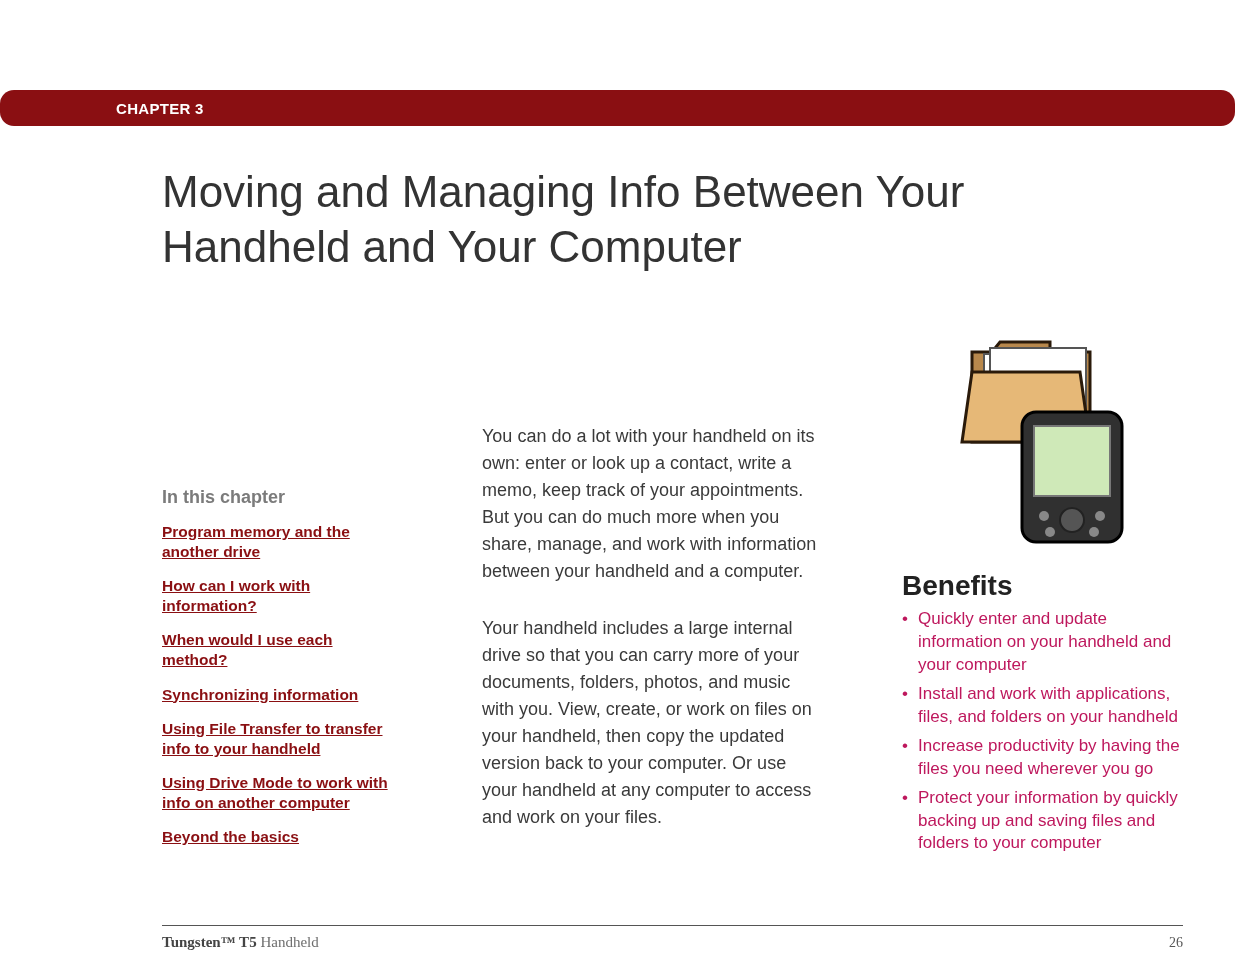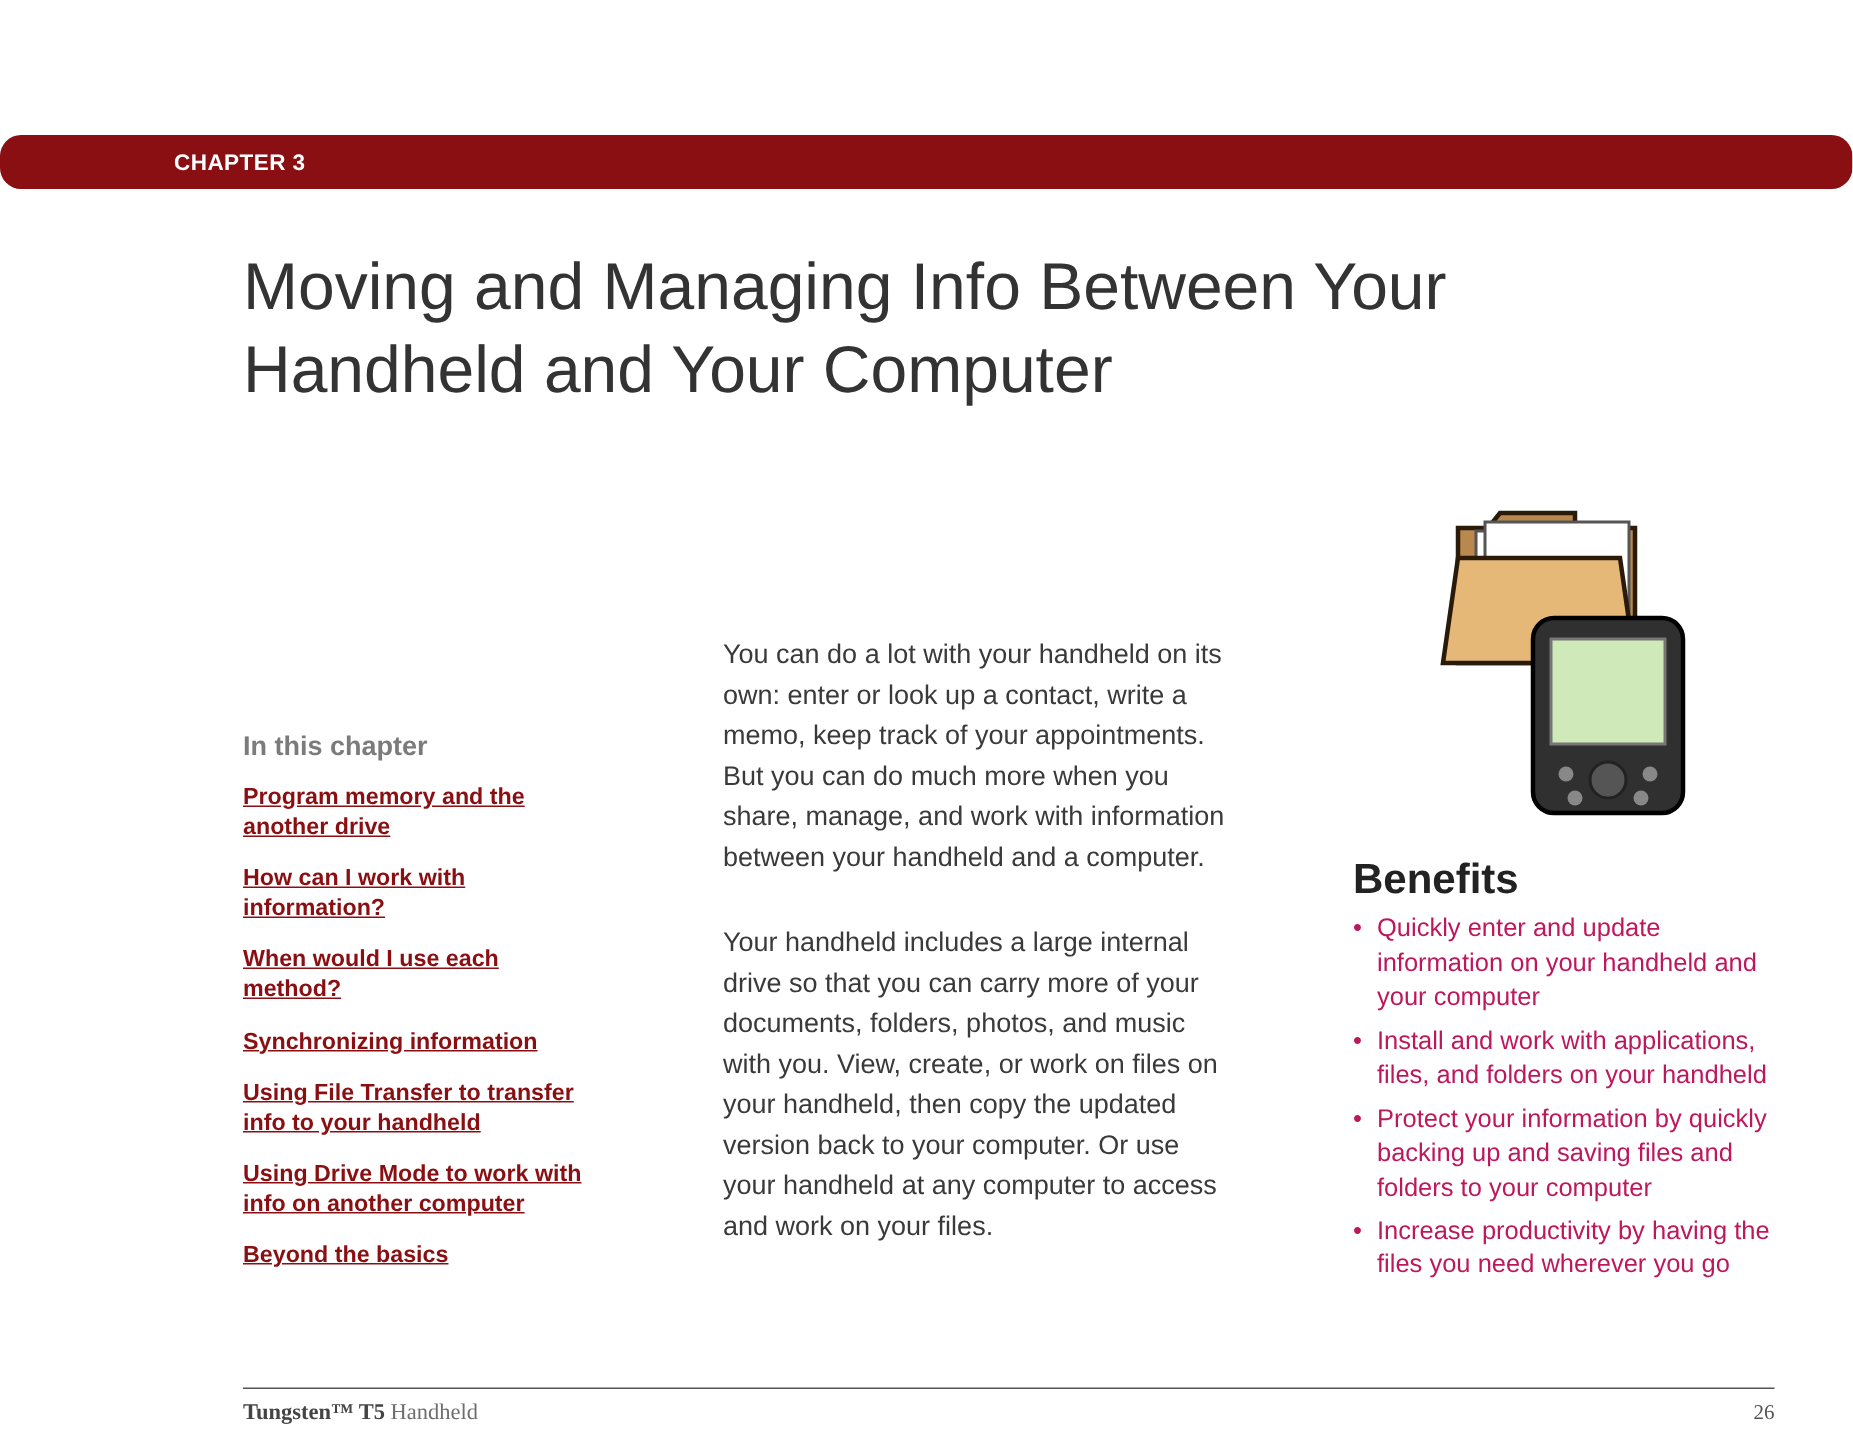--- a/index.html
+++ b/index.html
@@ -166,22 +166,22 @@
             <circle cx="28" cy="120" r="5" fill="#888"></circle>
             <circle cx="72" cy="120" r="5" fill="#888"></circle>
           </g>
         </svg>
       </div>
 
       <div class="benefits-heading">Benefits</div>
       <ul class="benefits-list">
         <li>Quickly enter and update information on your handheld and your computer</li>
         <li>Install and work with applications, files, and folders on your handheld</li>
+        <li>Increase productivity by having the files you need wherever you go</li>
         <li>Protect your information by quickly backing up and saving files and folders to your computer</li>
-        <li>Increase productivity by having the files you need wherever you go</li>
       </ul>
     </div>
 
   </div>
 
   <hr class="footer-rule">
   <div class="footer">
     <div class="footer-left">
       <b>Tungsten™ T5</b><span> Handheld</span>
     </div>

